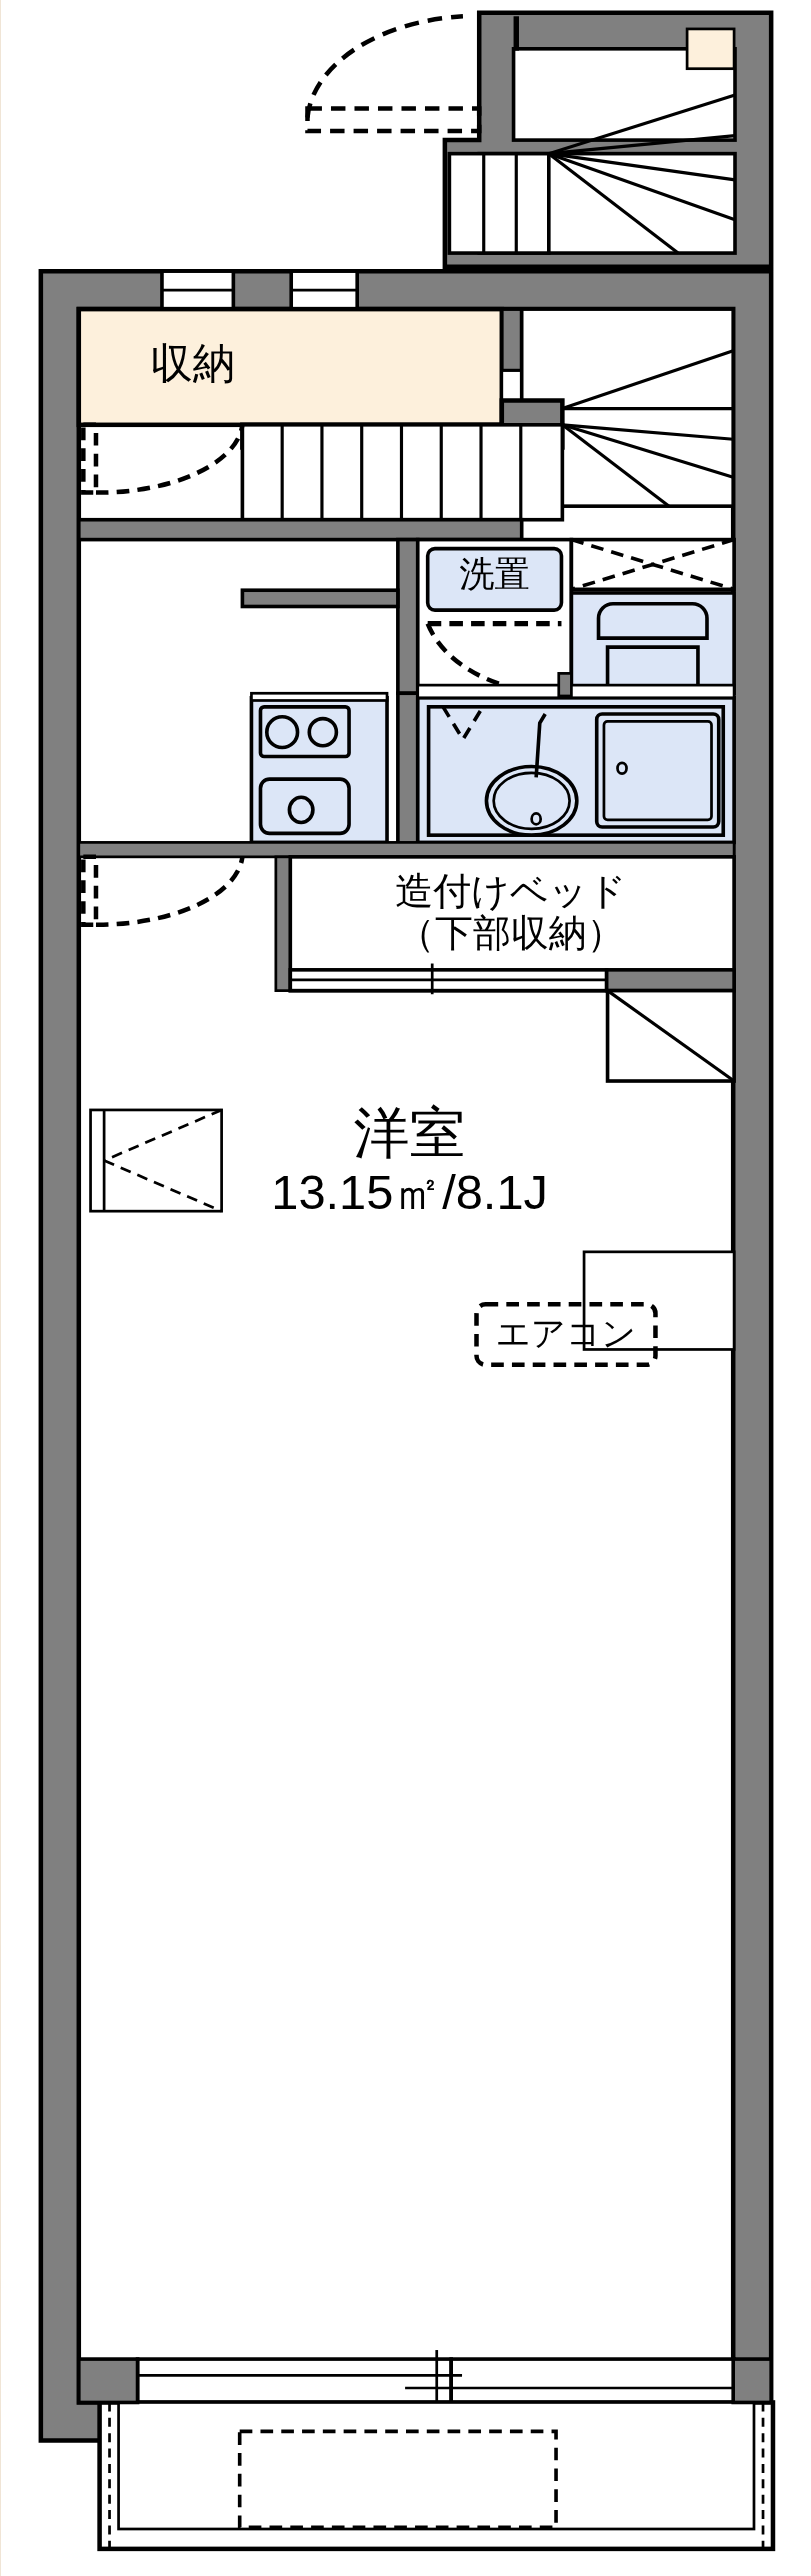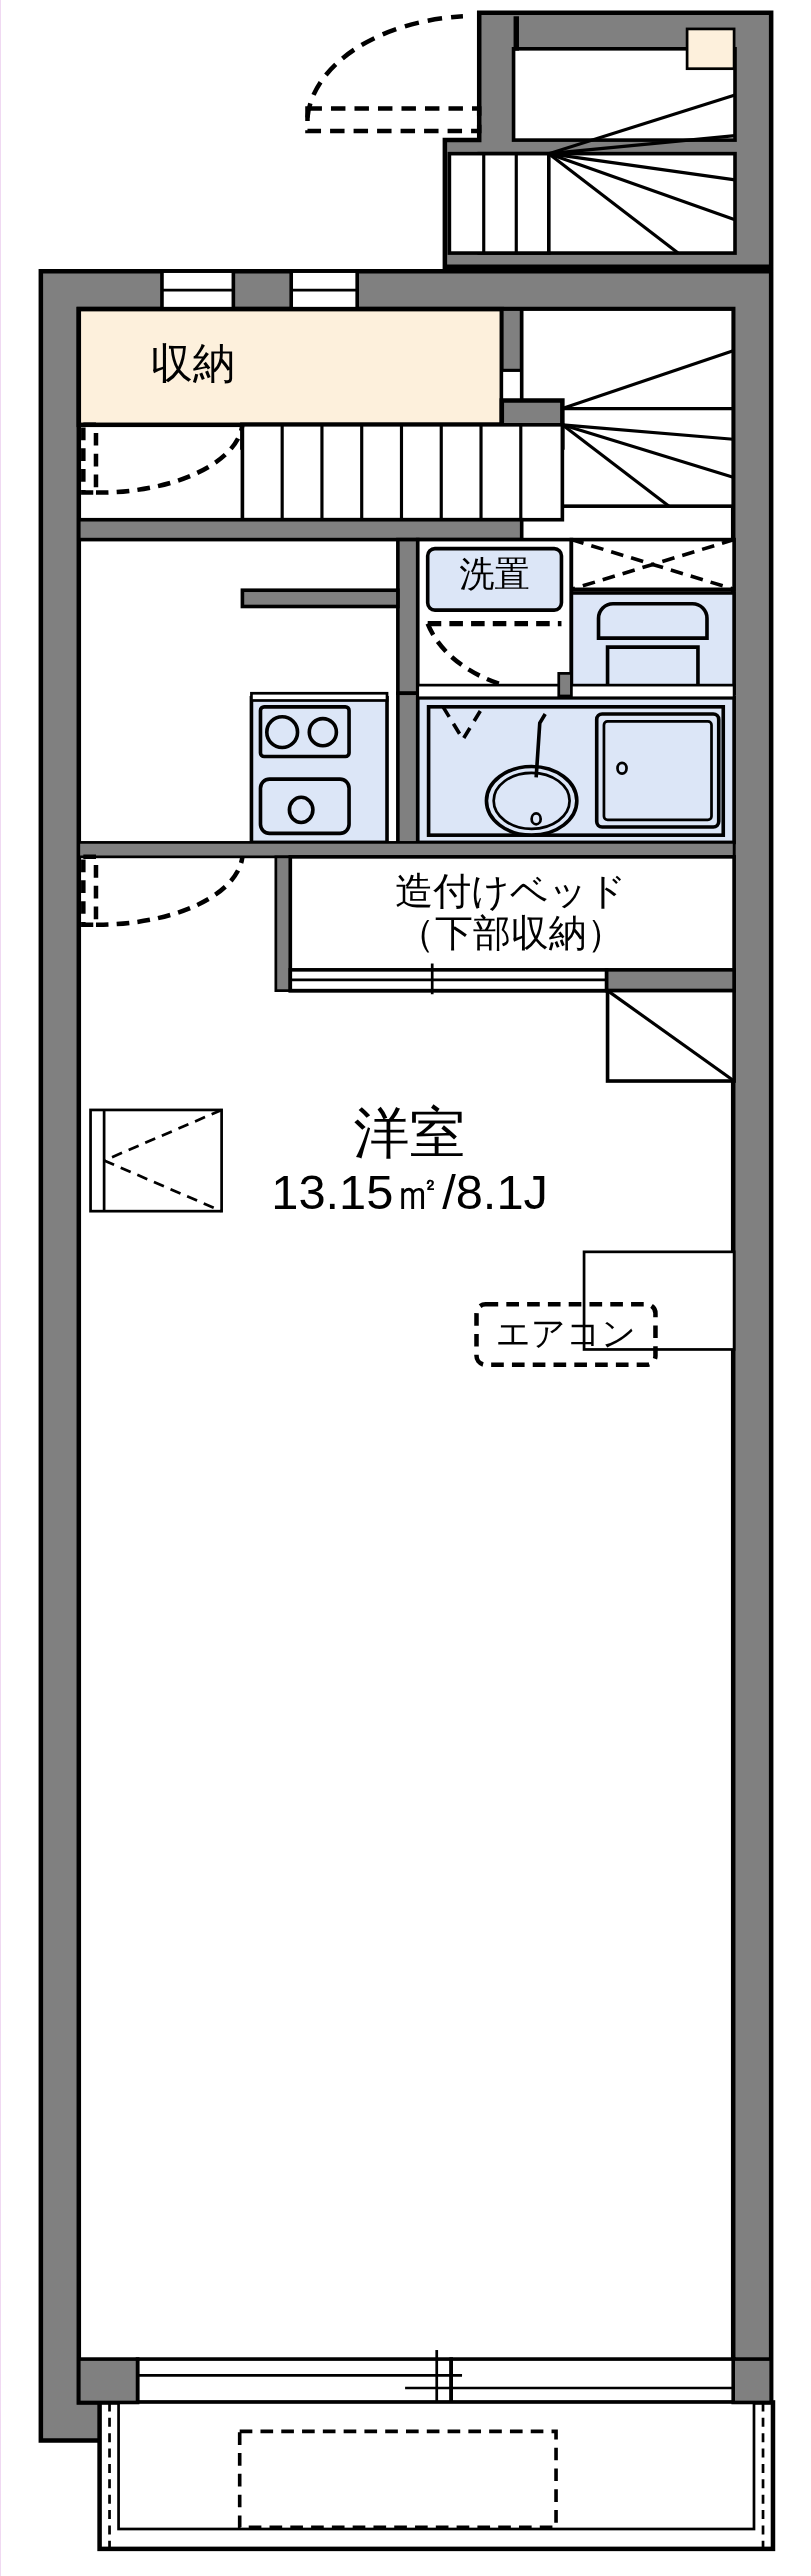--- a/index.html
+++ b/index.html
@@ -10,21 +10,21 @@
   body {
     width: 812px;
     height: 2576px;
     font-family: "Liberation Sans", sans-serif;
     overflow: hidden;
   }
   #plan-root {
     position: relative;
     width: 812px;
     height: 2576px;
-    background: #a21caf;
+    background: #a16207;
   }
   #plan-svg {
     display: block;
     width: 812px;
     height: 2576px;
   }
   .lbl {
     font-family: "Liberation Sans", sans-serif;
     fill: #000000;
   }

